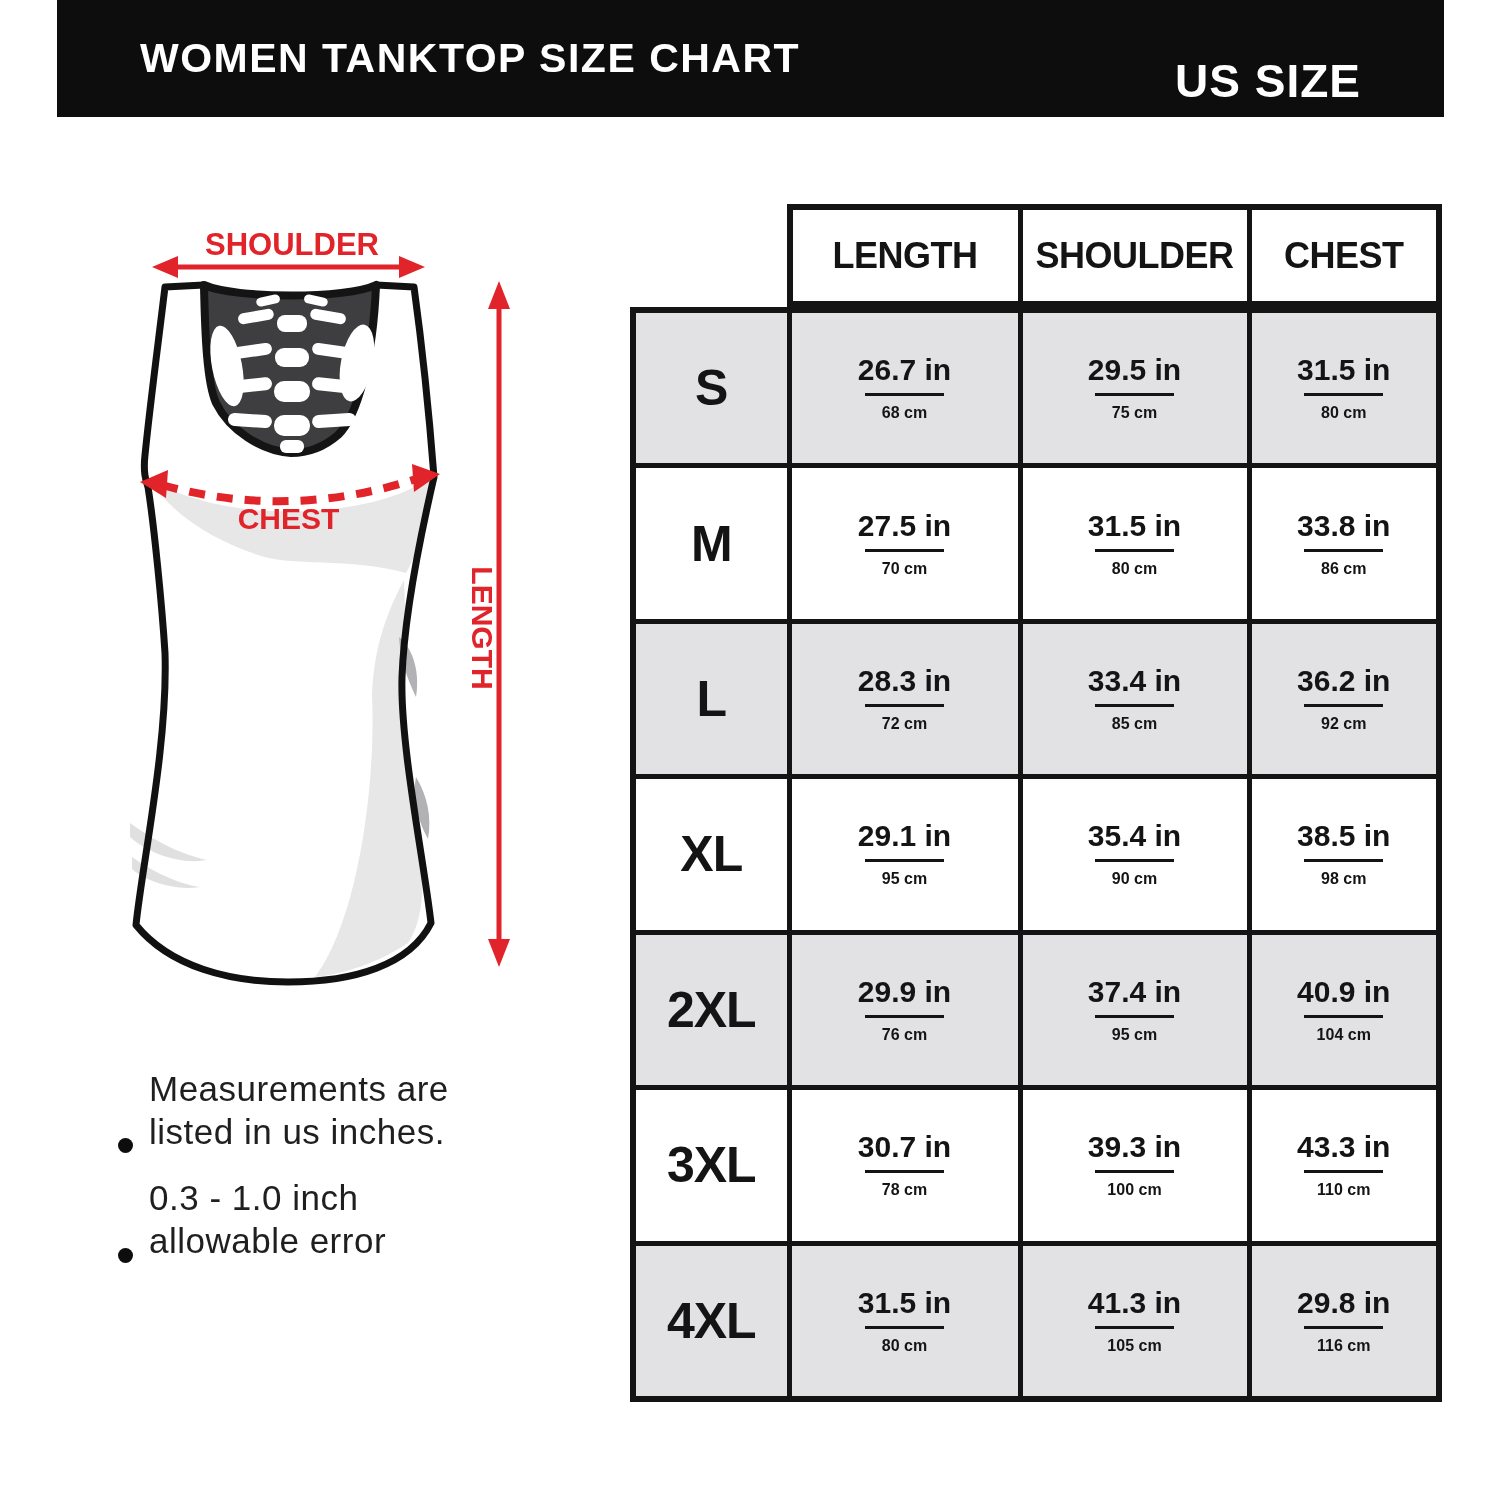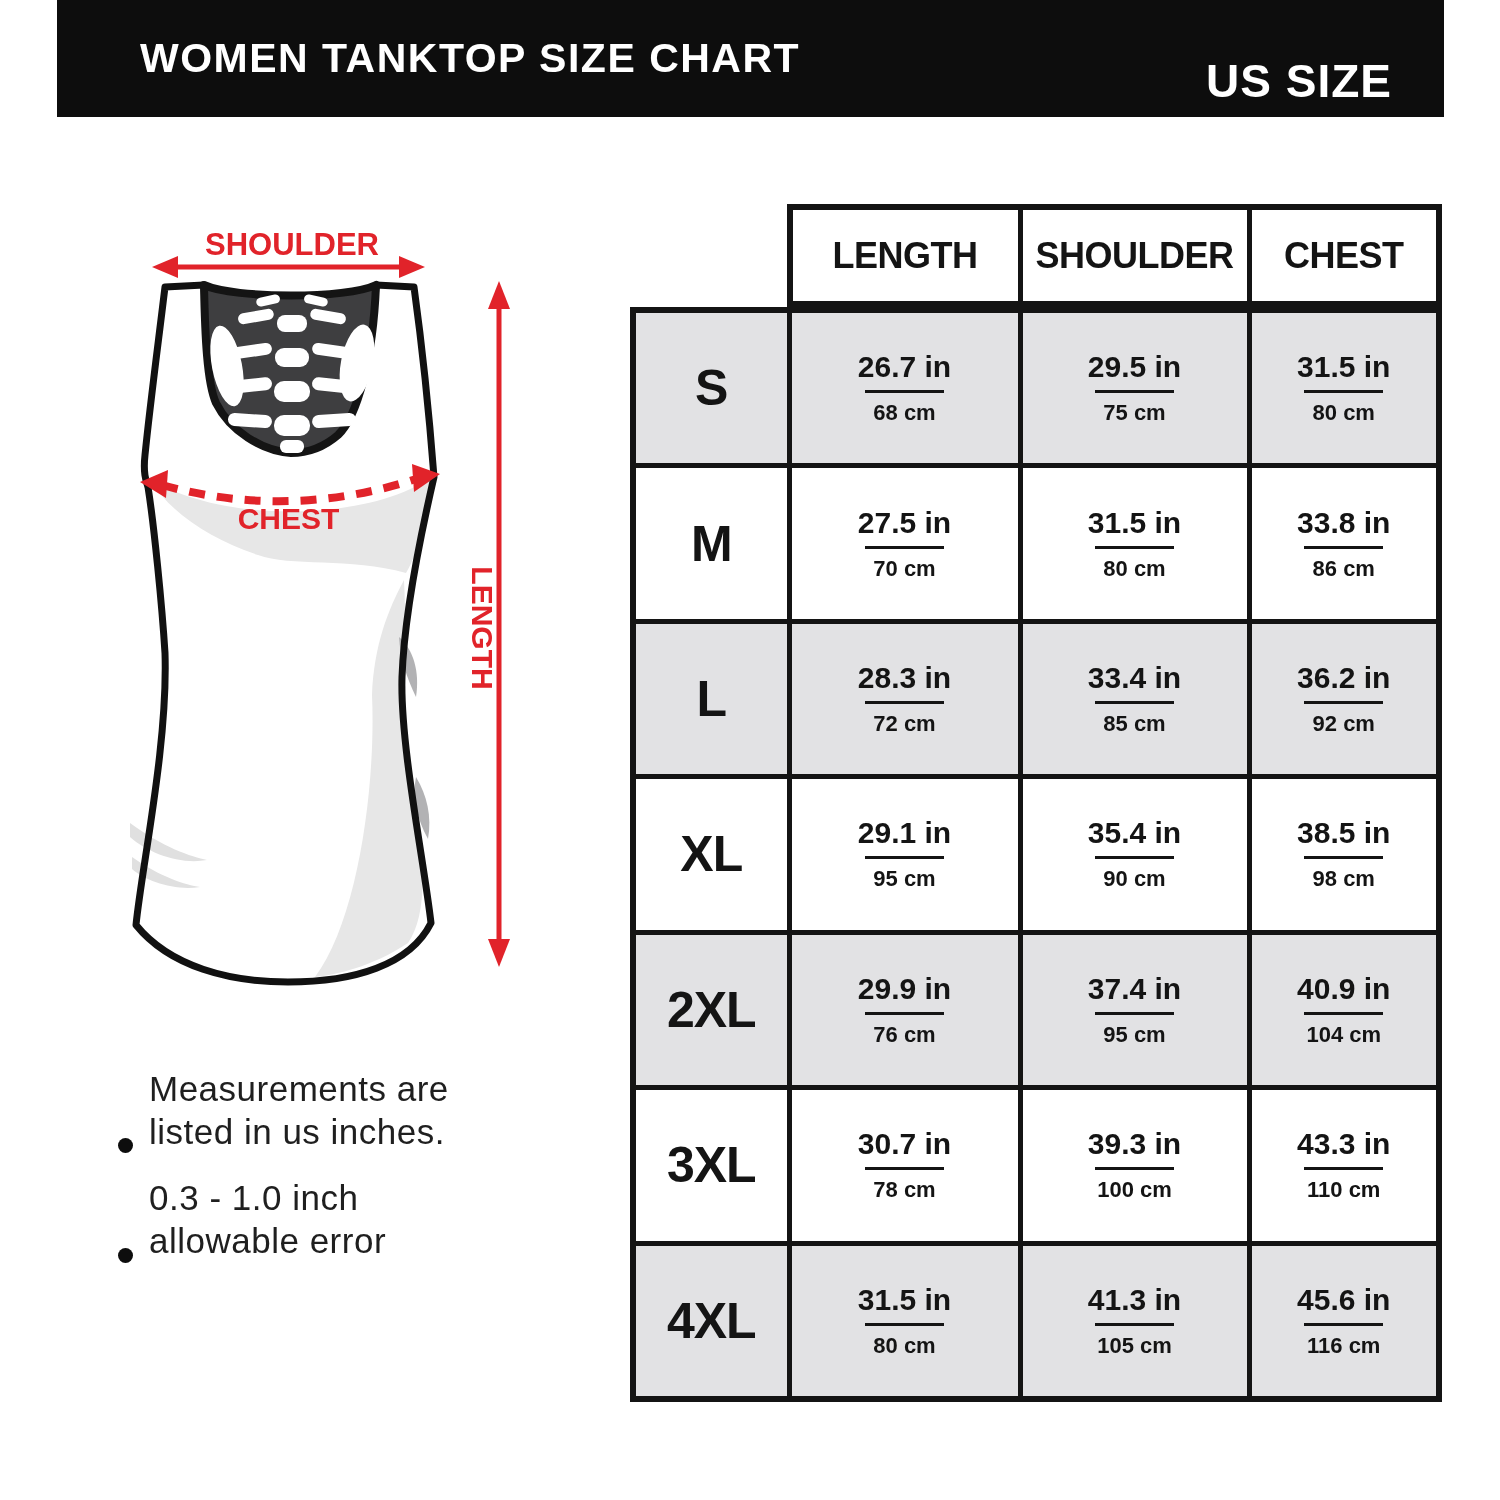--- a/index.html
+++ b/index.html
@@ -4,21 +4,21 @@
 <style>
   html,body{margin:0;padding:0;background:#fff;}
   .canvas{
     position:relative;width:1500px;height:1500px;background:#ffffff;
     font-family:"Liberation Sans",sans-serif;overflow:hidden;color:#141414;
   }
   
   .topbar{
     position:absolute;left:57px;top:0;width:1387px;height:117px;background:#0d0d0d;
     display:flex;align-items:center;justify-content:space-between;
-    padding-left:83px;padding-right:52px;box-sizing:border-box;
+    padding-left:83px;padding-right:83px;box-sizing:border-box;
   }
   .topbar .title{color:#fff;font-weight:bold;font-size:41px;letter-spacing:1.5px;white-space:nowrap;}
   .topbar .region{color:#fff;font-weight:bold;font-size:46px;letter-spacing:1px;white-space:nowrap;margin-top:44px;}
   
   .illus{position:absolute;left:0;top:0;width:620px;height:1500px;}
   .illus svg{position:absolute;left:110px;top:225px;width:430px;height:775px;}
   .mlabel{position:absolute;color:#e1232a;font-weight:bold;text-align:center;white-space:nowrap;}
   .mlabel.shoulder{left:205px;top:227px;width:168px;font-size:31px;}
   .mlabel.chest{left:226px;top:502px;width:125px;font-size:30px;}
   .mlabel.length{left:409px;top:611px;width:145px;height:34px;font-size:30px;transform:rotate(90deg);}
@@ -42,21 +42,21 @@
     background:#141414;box-sizing:border-box;padding:6px;
     display:grid;grid-template-columns:150.5px 226px 224px 184.5px;
     grid-template-rows:repeat(7,150.43px);gap:5px;
   }
   .cell{background:#ffffff;display:flex;align-items:center;justify-content:center;}
   .cell.shaded{background:#e2e2e4;}
   .size-cell{font-weight:bold;font-size:50px;letter-spacing:-1px;}
   .frac{display:inline-block;text-align:center;}
   .inval{font-weight:bold;font-size:30px;letter-spacing:0;line-height:1;white-space:nowrap;}
   .bar{height:3px;background:#141414;width:85%;margin:8px auto 9px;}
-  .cmval{font-weight:bold;font-size:22px;line-height:1;white-space:nowrap;}
+  .cmval{font-weight:bold;font-size:16px;line-height:1;white-space:nowrap;}
 </style>
 </head>
 <body>
 
 <div class="canvas">
 
   <header class="topbar">
     <div class="title">WOMEN TANKTOP SIZE CHART</div>
     <div class="region">US SIZE</div>
   </header>
@@ -291,21 +291,21 @@
         </div>
         <div class="cell val-cell shaded">
           <div class="frac">
             <div class="inval">41.3 in</div>
             <div class="bar"></div>
             <div class="cmval">105 cm</div>
           </div>
         </div>
         <div class="cell val-cell shaded">
           <div class="frac">
-            <div class="inval">45.6 in</div>
+            <div class="inval">29.8 in</div>
             <div class="bar"></div>
             <div class="cmval">116 cm</div>
           </div>
         </div>
       </div>
   </section>
 
 </div>
 
 </body></html>

